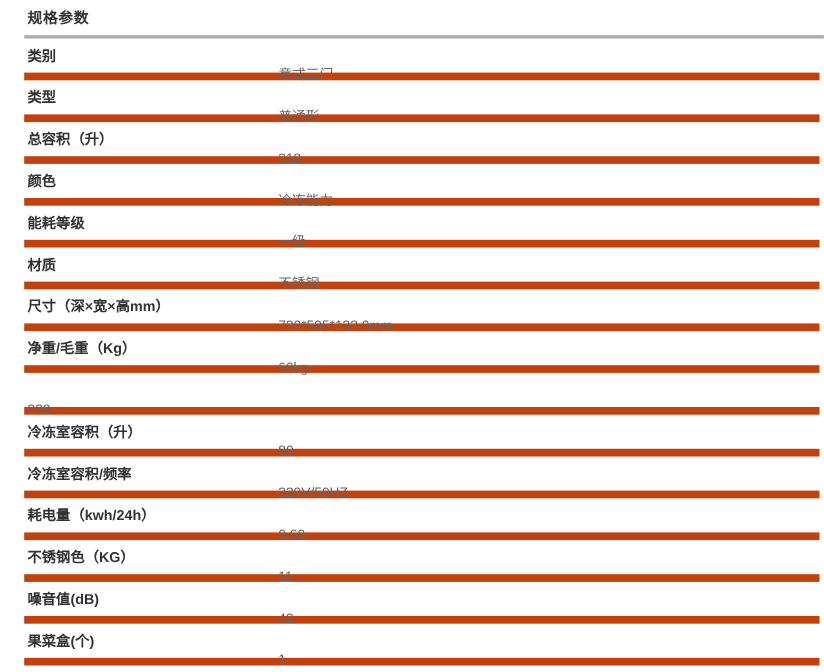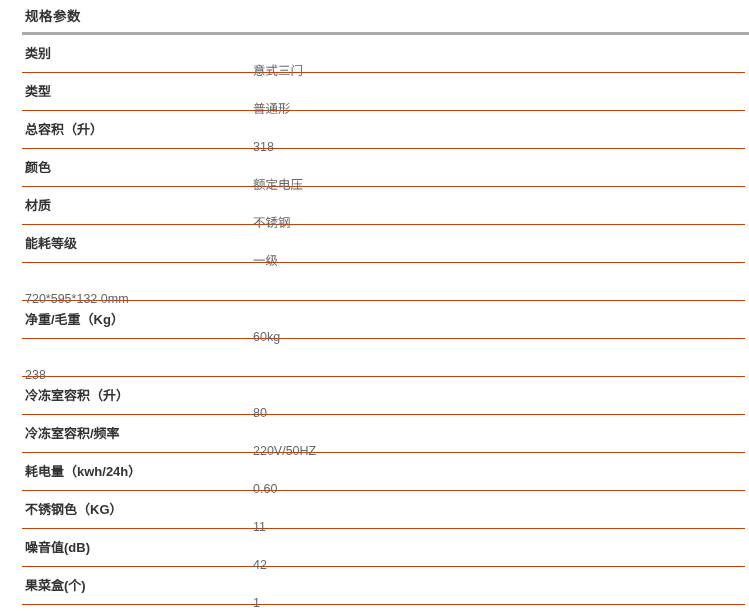--- a/index.html
+++ b/index.html
@@ -48,21 +48,21 @@
   .spec-table {
     margin: 0;
     padding: 0;
     list-style: none;
   }
   .spec-row {
     position: relative;
     height: 38px;
     margin-left: 22px;
     width: 723px;
-    border-bottom: 1px solid #c2410c;
+    border-bottom: 7px solid #c2410c;
     box-sizing: border-box;
   }
   .spec-row-inner {
     display: flex;
     align-items: center;
     height: 100%;
     padding-left: 3px;
     box-sizing: border-box;
   }
   .spec-label {
@@ -111,37 +111,38 @@
       </li>
       <li class="spec-row">
         <div class="spec-row-inner">
           <div class="spec-label">总容积（升）</div>
           <div class="spec-value">318</div>
         </div>
       </li>
       <li class="spec-row">
         <div class="spec-row-inner">
           <div class="spec-label">颜色</div>
-          <div class="spec-value">额定电压</div>
+          <div class="spec-value">冷冻能力</div>
+        </div>
+      </li>
+      <li class="spec-row">
+        <div class="spec-row-inner">
+          <div class="spec-label">能耗等级</div>
+          <div class="spec-value">一级</div>
         </div>
       </li>
       <li class="spec-row">
         <div class="spec-row-inner">
           <div class="spec-label">材质</div>
           <div class="spec-value">不锈钢</div>
         </div>
       </li>
       <li class="spec-row">
         <div class="spec-row-inner">
-          <div class="spec-label">能耗等级</div>
-          <div class="spec-value">一级</div>
-        </div>
-      </li>
-      <li class="spec-row">
-        <div class="spec-row-inner">
+          <div class="spec-label">尺寸（深×宽×高mm）</div>
           <div class="spec-value">720*595*132 0mm</div>
         </div>
       </li>
       <li class="spec-row">
         <div class="spec-row-inner">
           <div class="spec-label">净重/毛重（Kg）</div>
           <div class="spec-value">60kg</div>
         </div>
       </li>
       <li class="spec-row">

